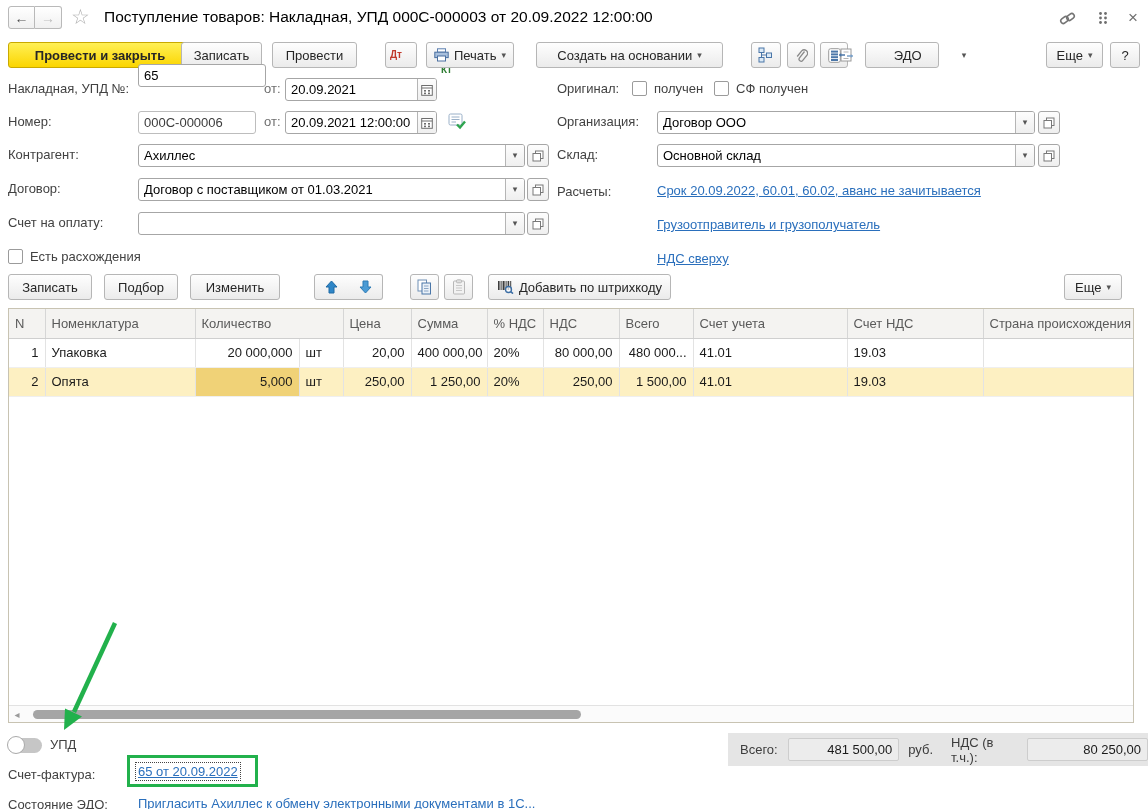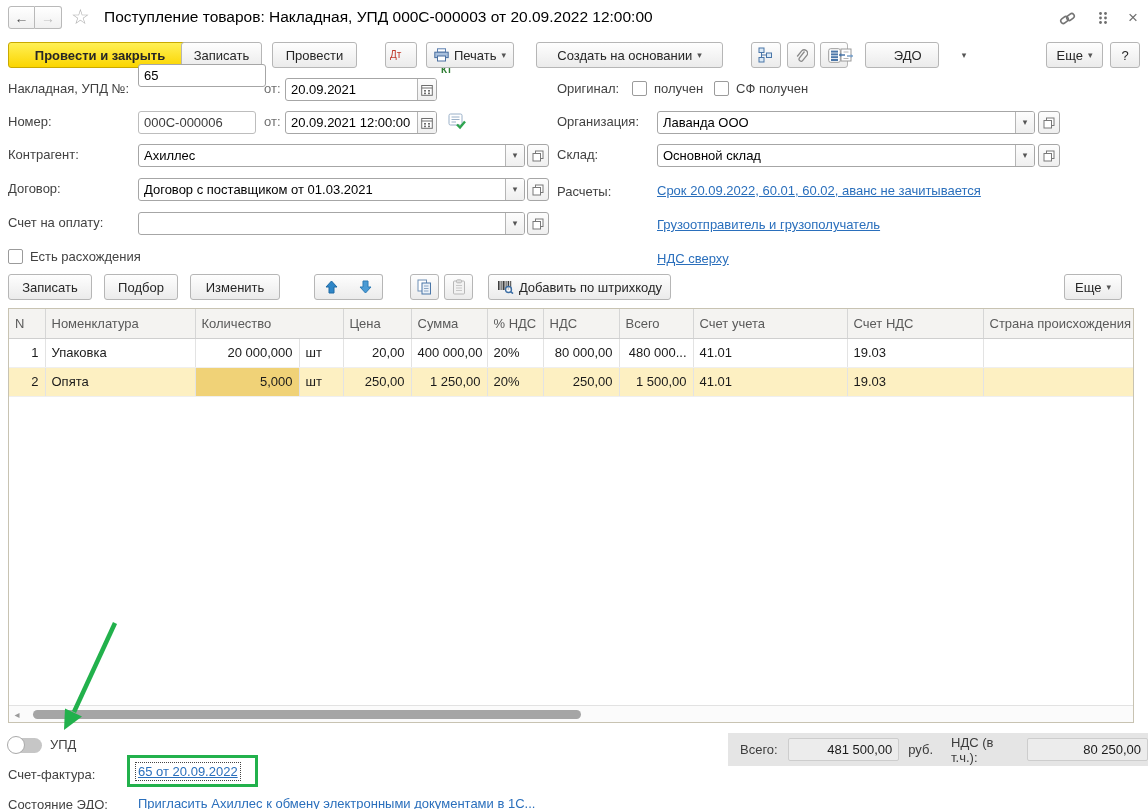--- a/index.html
+++ b/index.html
@@ -33,21 +33,21 @@
     border:1px solid #b6b6b6; border-radius:3px;
     font-size:13px; color:#262626;
     display:flex; align-items:center; justify-content:center; gap:5px;
     padding:0 10px; white-space:nowrap;
   }
   .btn.primary {
     background:linear-gradient(#fff056,#fbd500);
     border-color:#c9a900; font-weight:bold;
   }
   .caret { font-size:9px; color:#555; line-height:1; }
-  .dt { color:#c0392b; font-size:10px; font-weight:normal; line-height:9px;text-align:center; }
+  .dt { color:#c0392b; font-size:10px; font-weight:bold; line-height:9px;text-align:center; }
   .kt { color:#2e7d32; font-size:10px; font-weight:bold; line-height:9px; margin-left:7px;padding-left:44px; }
 
   
   .lbl { position:absolute; height:22px; line-height:22px; font-size:13px; color:#424242; white-space:nowrap; }
   .sublbl { color:#6e6e6e; }
   .fld {
     position:absolute; height:23px; border:1px solid #a6a6a6; border-radius:3px;
     background:#fff; font-size:13px; color:#000; display:flex; align-items:stretch;
     overflow:hidden;
   }
@@ -323,21 +323,21 @@
 <div class="lbl" style="left:30px; top:246px;">Есть расхождения</div>
 
 <div class="lbl" style="left:557px; top:78px;">Оригинал:</div>
 <div class="checkbox" style="left:632px; top:81px;"></div>
 <div class="lbl" style="left:654px; top:78px;">получен</div>
 <div class="checkbox" style="left:714px; top:81px;"></div>
 <div class="lbl" style="left:736px; top:78px;">СФ получен</div>
 
 <div class="lbl" style="left:557px; top:111px;">Организация:</div>
 <div class="fld" style="left:657px; top:111px; width:378px;">
-  <div class="val">Лаванда ООО</div>
+  <div class="val">Договор ООО</div>
   <div class="seg">
       <span class="caret">▾</span>
     </div>
 </div>
 <div class="openbtn" style="left:1038px; top:111px;">
   <svg width="12" height="12" viewBox="0 0 12 12" class="icon-svg">
       <rect x="3.5" y="1" width="7.5" height="7.5" fill="#fff" stroke="#787878"></rect>
       <rect x="1" y="3.5" width="7.5" height="7.5" fill="#fff" stroke="#787878"></rect>
     </svg>
 </div>

